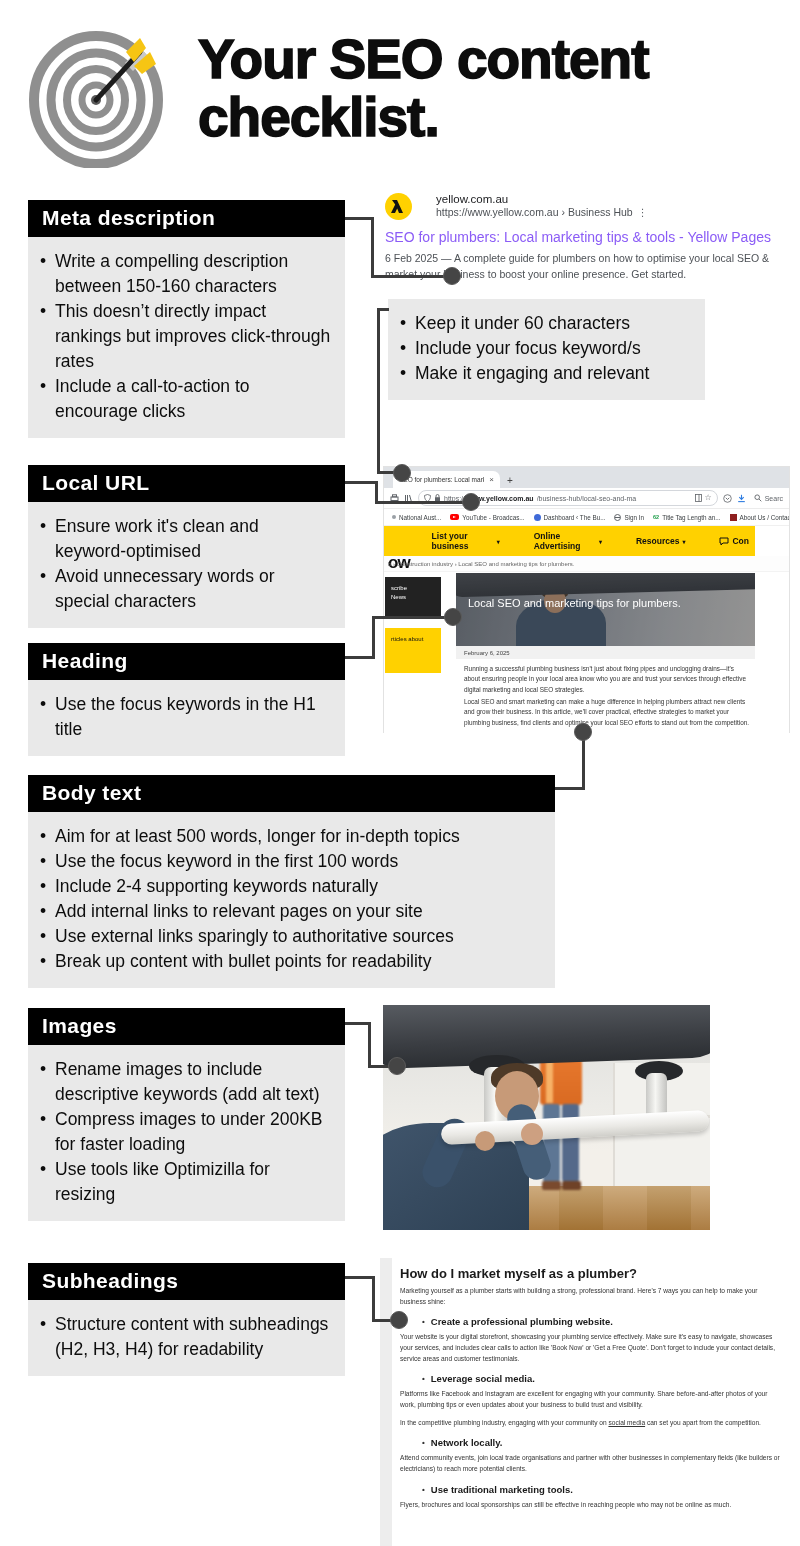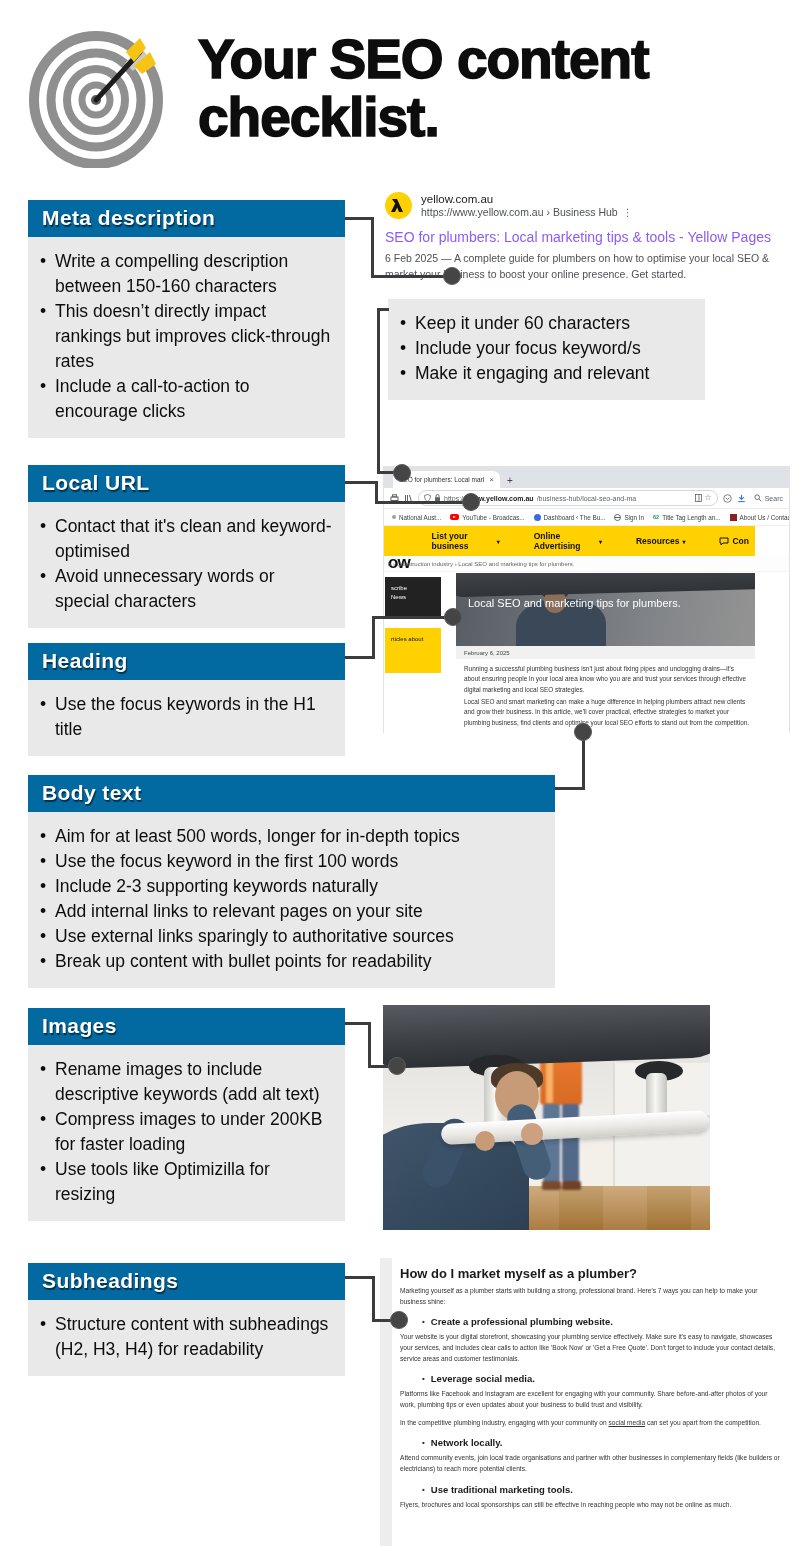--- a/index.html
+++ b/index.html
@@ -7,34 +7,34 @@
           font-family:"Liberation Sans","DejaVu Sans",sans-serif;color:#111;}
 
   
   .big-title{position:absolute;left:198px;top:30px;width:580px;
              font-size:55px;font-weight:bold;letter-spacing:-1px;line-height:1.06;color:#0d0d0d;
              -webkit-text-stroke:1.6px #0d0d0d;}
   .target{position:absolute;left:28px;top:26px;}
 
   
   .sec{position:absolute;}
-  .sec-hd{background:#0369a1;color:#fff;font-weight:bold;font-size:21px;letter-spacing:.4px;
+  .sec-hd{background:#000000;color:#fff;font-weight:bold;font-size:21px;letter-spacing:.4px;
           padding:6px 14px 7px;text-shadow:1px 1.5px 1px rgba(0,0,0,.55);}
   .sec-bd{background:#e9e9e9;margin:0;padding:12px 12px 14px 12px;list-style:none;
           font-size:17.5px;line-height:1.43;color:#0d0d0d;}
   .sec-bd li{padding-left:15px;}
   .sec-bd li::before{content:"•";display:inline-block;width:15px;margin-left:-15px;}
 
   
   .cl{position:absolute;background:#3c3c3c;}
   .cdot{position:absolute;width:18px;height:18px;border-radius:50%;background:#454545;border:1px solid #5a5a5a;box-sizing:border-box;}
 
   
   .serp{position:absolute;left:385px;top:192px;width:410px;}
-  .serp-row{display:flex;align-items:flex-start;gap:9px;}
+  .serp-row{display:flex;align-items:flex-end;gap:24px;}
   .favicon{width:27px;height:27px;border-radius:50%;background:#ffd100;display:flex;align-items:center;justify-content:center;flex:0 0 27px;}
   .serp-site{font-size:11.5px;color:#202124;line-height:1.25;}
   .serp-url{font-size:10.5px;color:#4d5156;line-height:1.25;}
   .serp-dots{color:#5f6368;font-size:10px;margin-left:5px;}
   .serp-title{margin-top:9px;font-size:14px;color:#8b5cf6;white-space:nowrap;}
   .serp-snippet{margin-top:5px;font-size:10.5px;line-height:1.55;color:#4d5156;}
 
   
   .browser{position:absolute;left:383px;top:466px;width:407px;height:267px;background:#fff;
            border:1px solid #e2e2e2;box-sizing:border-box;font-family:"Liberation Sans",sans-serif;}
@@ -172,38 +172,38 @@
     <ul class="sec-bd">
       <li>Keep it under 60 characters</li>
       <li>Include your focus keyword/s</li>
       <li>Make it engaging and relevant</li>
     </ul>
   </section>
 
   <section class="sec" style="left:28px;top:465px;width:317px">
     <div class="sec-hd">Local URL</div>
     <ul class="sec-bd">
-      <li>Contact that it's clean and keyword-optimised</li>
+      <li>Ensure work it's clean and keyword-optimised</li>
       <li>Avoid unnecessary words or special characters</li>
     </ul>
   </section>
 
   <section class="sec" style="left:28px;top:643px;width:317px">
     <div class="sec-hd">Heading</div>
     <ul class="sec-bd">
       <li>Use the focus keywords in the H1 title</li>
     </ul>
   </section>
 
   <section class="sec" style="left:28px;top:775px;width:527px">
     <div class="sec-hd">Body text</div>
     <ul class="sec-bd">
       <li>Aim for at least 500 words, longer for in-depth topics</li>
       <li>Use the focus keyword in the first 100 words</li>
-      <li>Include 2-3 supporting keywords naturally</li>
+      <li>Include 2-4 supporting keywords naturally</li>
       <li>Add internal links to relevant pages on your site</li>
       <li>Use external links sparingly to authoritative sources</li>
       <li>Break up content with bullet points for readability</li>
     </ul>
   </section>
 
   <section class="sec" style="left:28px;top:1008px;width:317px">
     <div class="sec-hd">Images</div>
     <ul class="sec-bd">
       <li>Rename images to include descriptive keywords (add alt text)</li>

